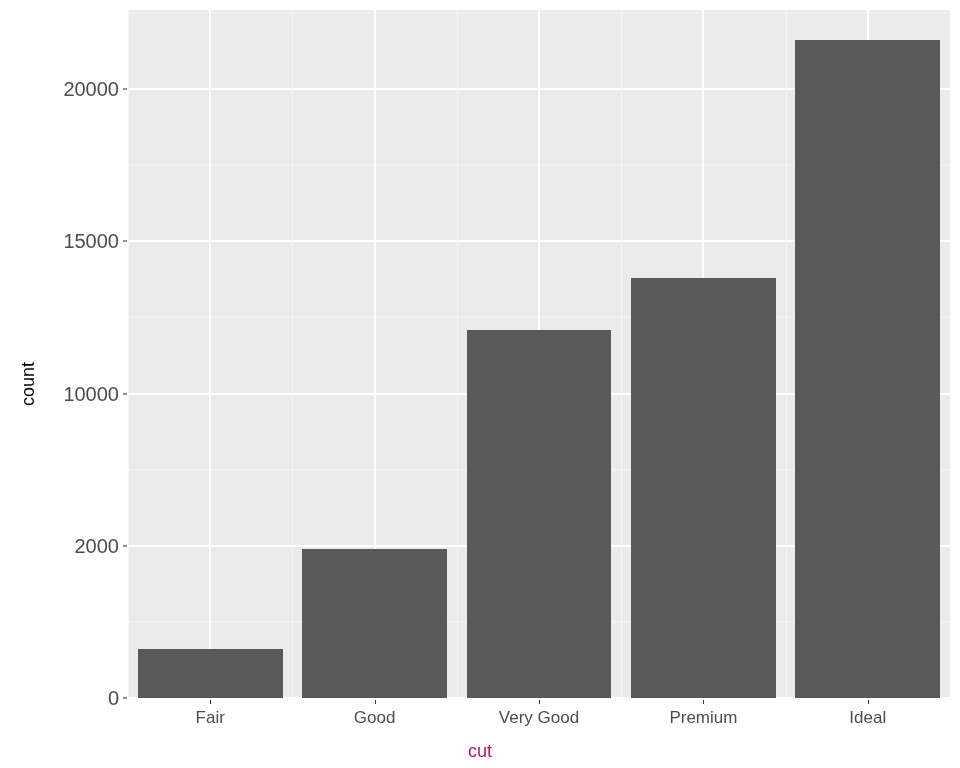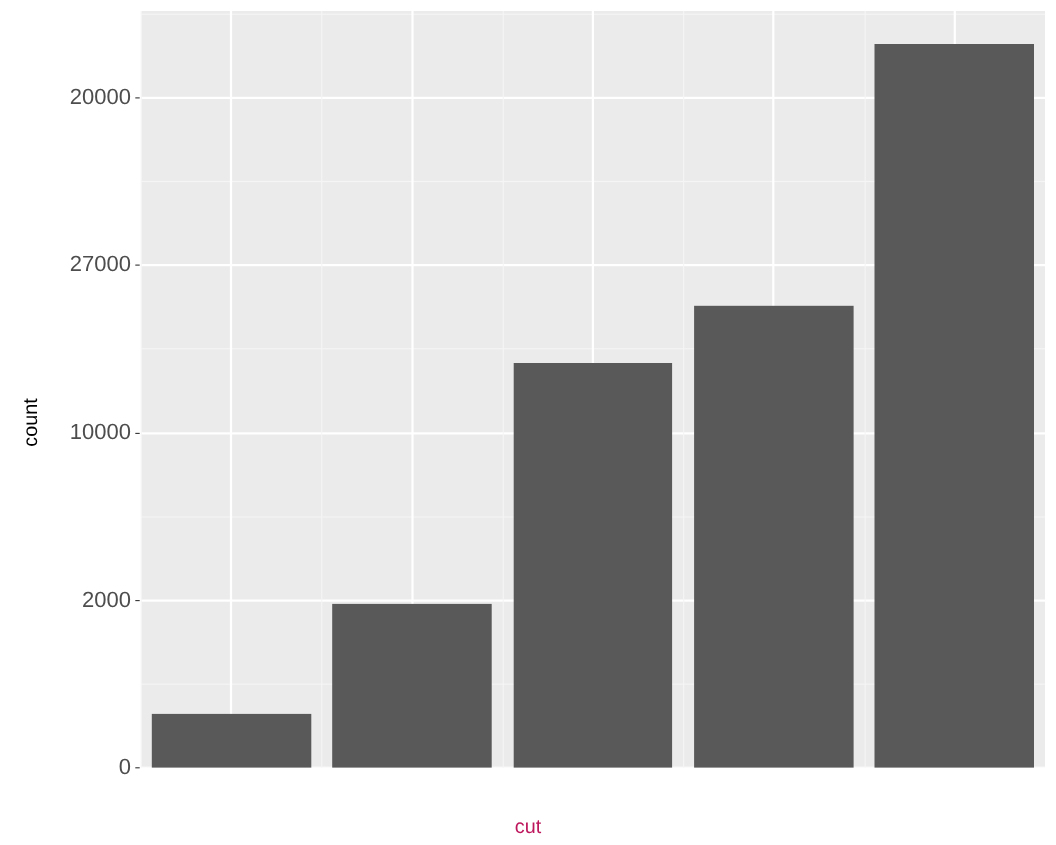--- a/index.html
+++ b/index.html
@@ -135,21 +135,21 @@
 
   <div class="y-axis-title">count</div>
 
   <div class="y-ticks" id="yTicks">
       <div class="y-tick-label" style="top: 100%;">0</div>
       <div class="y-tick-mark" style="top: 100%;"></div>
       <div class="y-tick-label" style="top: 77.8761%;">2000</div>
       <div class="y-tick-mark" style="top: 77.8761%;"></div>
       <div class="y-tick-label" style="top: 55.7522%; text-align: center;">10000</div>
       <div class="y-tick-mark" style="top: 55.7522%;"></div>
-      <div class="y-tick-label" style="top: 33.6283%;">27000</div>
+      <div class="y-tick-label" style="top: 33.6283%;">15000</div>
       <div class="y-tick-mark" style="top: 33.6283%;"></div>
       <div class="y-tick-label" style="top: 11.5044%;">20000</div>
       <div class="y-tick-mark" style="top: 11.5044%;"></div>
     </div>
 
   <div class="panel" id="panel">
     <div class="gridline-minor" style="top: 611.894px;"></div>
       <div class="gridline-minor" style="top: 459.681px;"></div>
       <div class="gridline-minor" style="top: 307.469px;"></div>
       <div class="gridline-minor" style="top: 155.257px;"></div>
@@ -171,16 +171,28 @@
       <div class="vgrid-major" style="left: 739.8px;"></div>
       <div class="bars" id="barsLayer">
         <div class="bar" style="left: 9.864px; width: 144.672px; height: 48.708px; bottom: 0px; background: rgb(89, 89, 89);"></div>
         <div class="bar" style="left: 174.264px; width: 144.672px; height: 149.168px; bottom: 0px; background: rgb(89, 89, 89);"></div>
         <div class="bar" style="left: 338.664px; width: 144.672px; height: 368.354px; bottom: 0px; background: rgb(89, 89, 89);"></div>
         <div class="bar" style="left: 503.064px; width: 144.672px; height: 420.106px; bottom: 0px; background: rgb(89, 89, 89);"></div>
         <div class="bar" style="left: 667.464px; width: 144.672px; height: 657.558px; bottom: 0px; background: rgb(89, 89, 89);"></div>
       </div>
   </div>
 
+  <div class="x-ticks" id="xTicks">
+      <div class="x-tick-mark" style="left: 82.2px;"></div>
+      <div class="x-tick-label" style="left: 82.2px;">Fair</div>
+      <div class="x-tick-mark" style="left: 246.6px;"></div>
+      <div class="x-tick-label" style="left: 246.6px;">Good</div>
+      <div class="x-tick-mark" style="left: 411px;"></div>
+      <div class="x-tick-label" style="left: 411px;">Very Good</div>
+      <div class="x-tick-mark" style="left: 575.4px;"></div>
+      <div class="x-tick-label" style="left: 575.4px;">Premium</div>
+      <div class="x-tick-mark" style="left: 739.8px;"></div>
+      <div class="x-tick-label" style="left: 739.8px;">Ideal</div>
+    </div>
 
   <div class="x-axis-title">cut</div>
 
 </div>
 
 </body></html>

